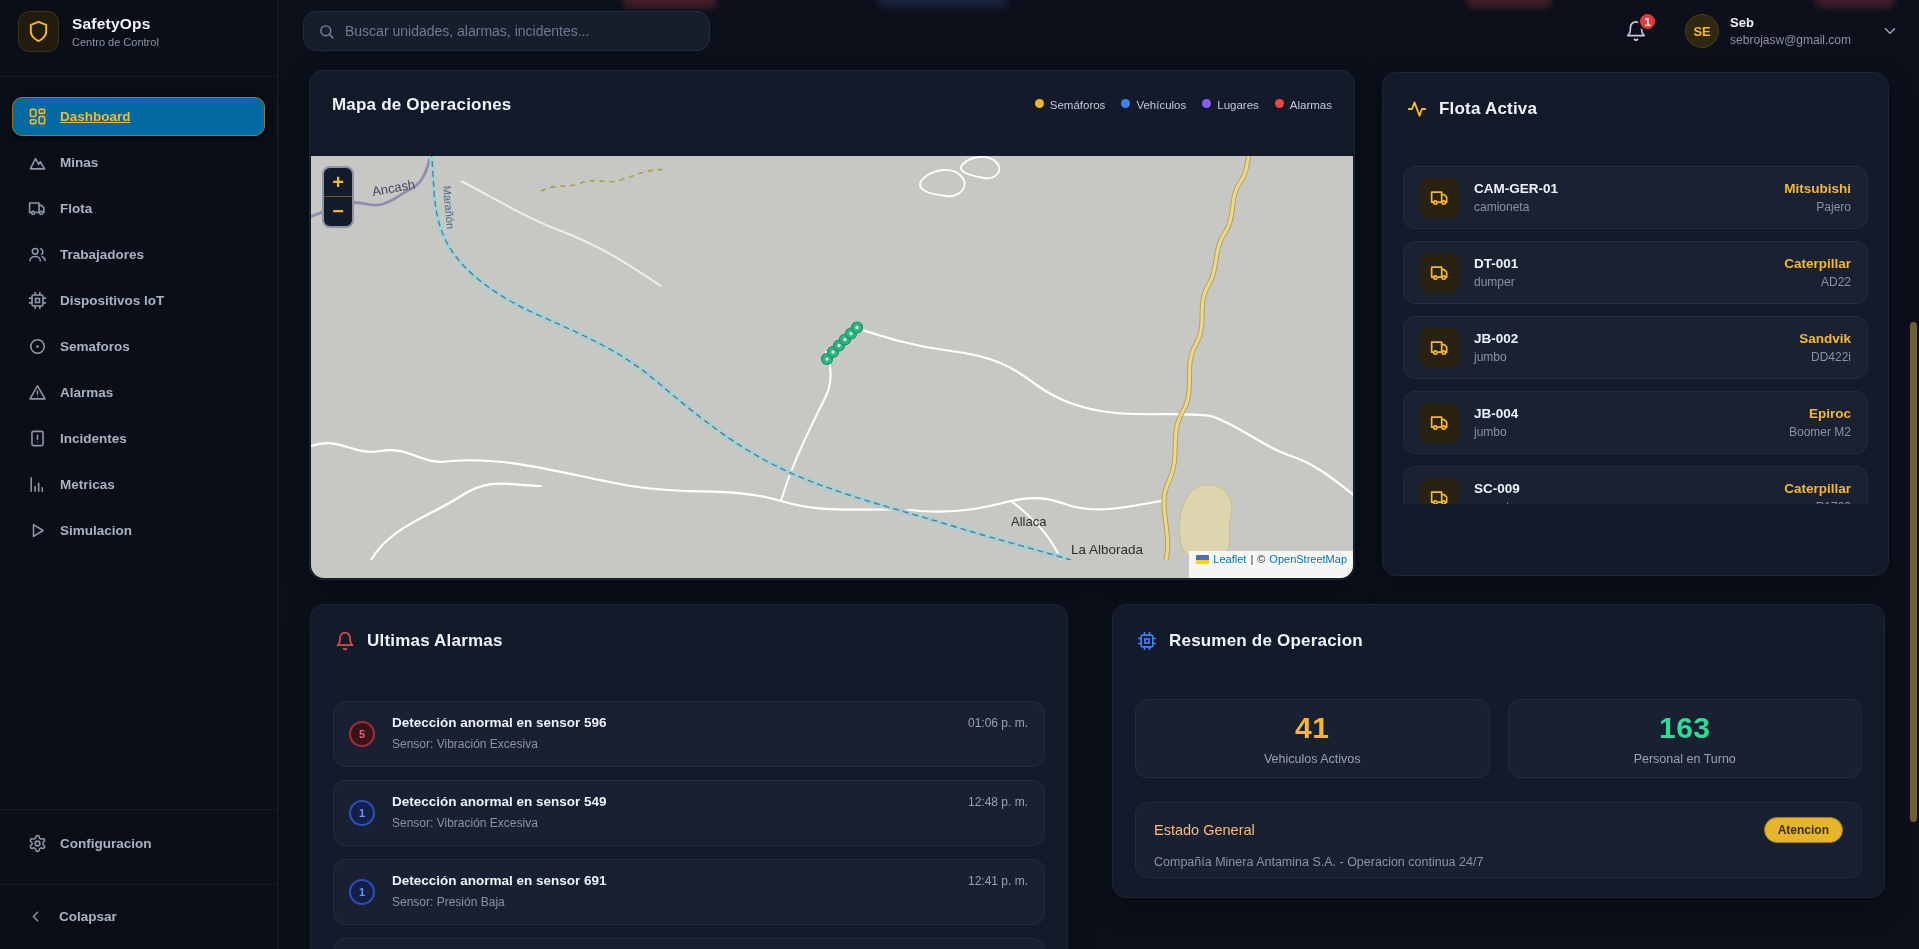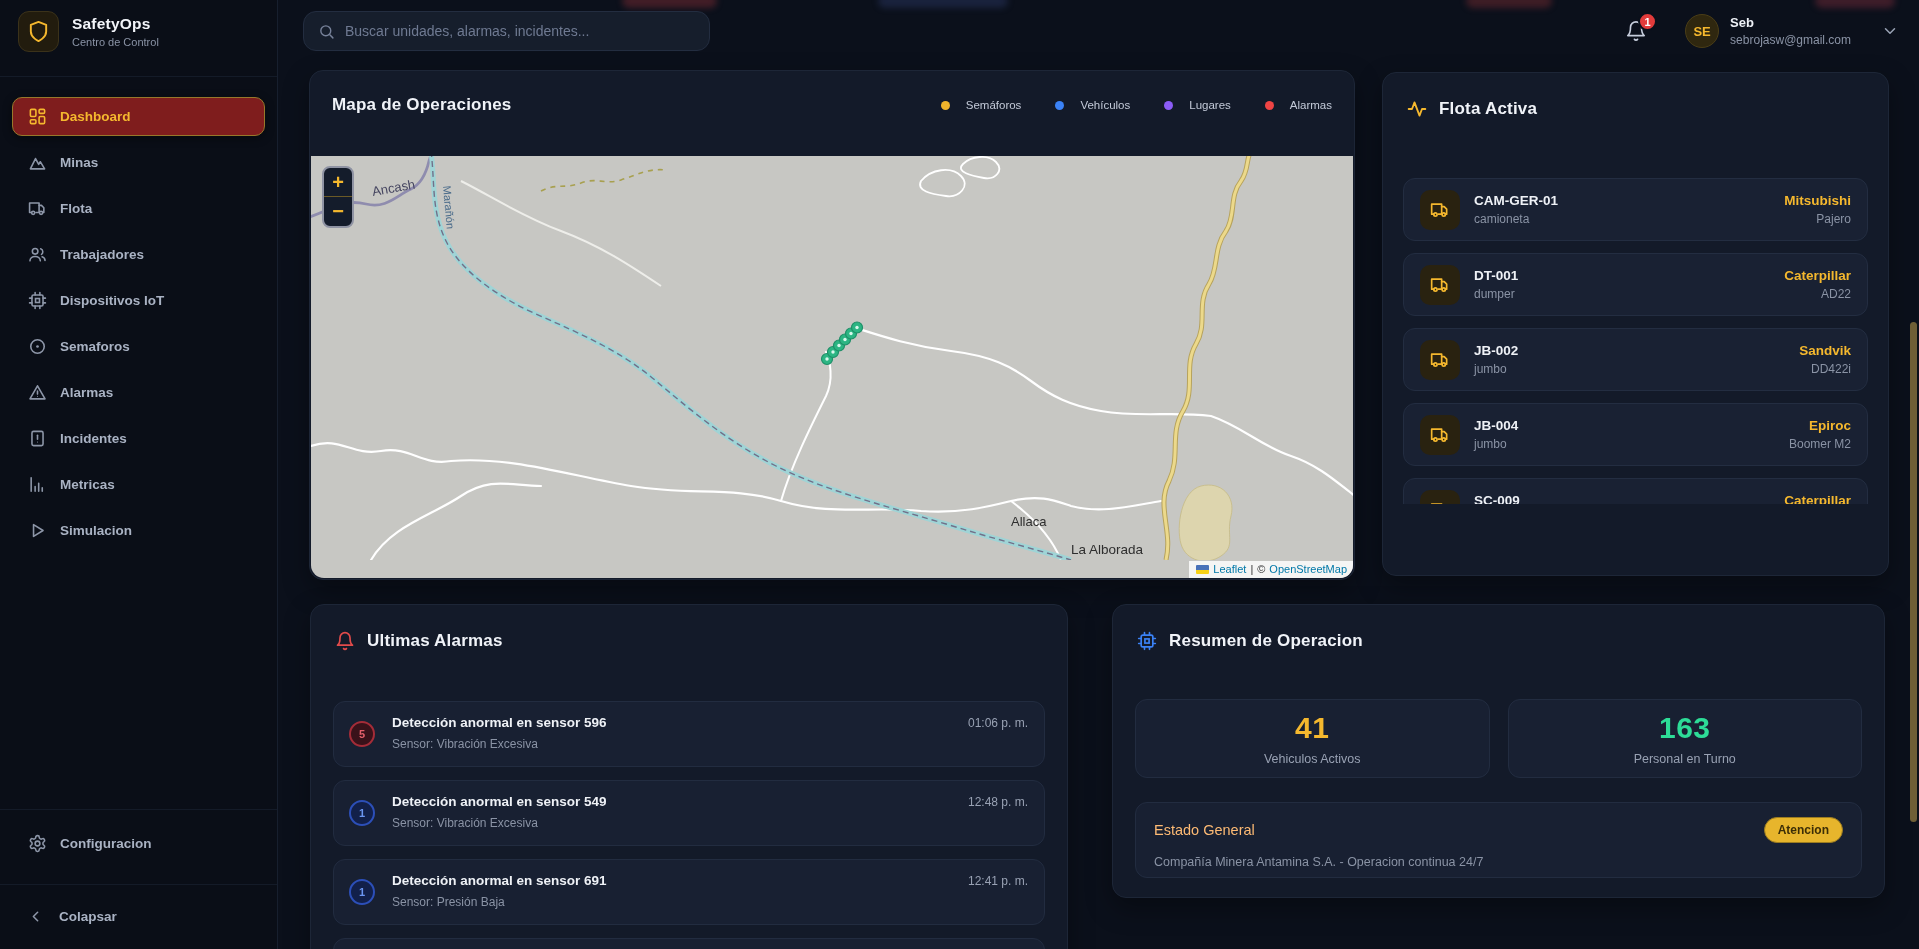--- a/index.html
+++ b/index.html
@@ -9,21 +9,21 @@
 
   
   .sidebar { position:absolute; left:0; top:0; bottom:0; width:278px; background:#0a0e17; border-right:1px solid #171f2e; display:flex; flex-direction:column; z-index:5; }
   .logo-row { display:flex; align-items:center; gap:13px; padding:11px 18px 24px; border-bottom:1px solid #141b28; }
   .logo-badge { width:41px; height:41px; border-radius:11px; background:#221c0e; border:1px solid #3a3category; border:1px solid #3b3category; border:1px solid #3b321a; display:flex; align-items:center; justify-content:center; color:#f5b82e; flex:0 0 auto; }
   .app-name { font-size:15.5px; font-weight:700; color:#f3f5fa; letter-spacing:.2px; }
   .app-sub { font-size:11px; color:#8a93a5; margin-top:3px; }
   .nav { padding:20px 12px 0; flex:1 1 auto; }
   .nav-item { height:39px; margin-bottom:7px; display:flex; align-items:center; gap:13px; padding:0 15px; border-radius:10px; color:#a9b2c3; font-size:13.5px; font-weight:600; border:1px solid transparent; cursor:pointer; }
   .nav-item .ic { width:19px; height:19px; color:#8d96a8; flex:0 0 auto; }
-  .nav-item.active { background:#7f1d1d; border-color:#97782b; color:#f5b82e; box-shadow:0 2px 10px rgba(0,0,0,.45); }
+  .nav-item.active { background:#0369a1; border-color:#97782b; color:#f5b82e; box-shadow:0 2px 10px rgba(0,0,0,.45);text-decoration:underline; }
   .nav-item.active .ic { color:#f5b82e; }
   .side-bottom { border-top:1px solid #141b28; padding:14px 12px 6px; }
   .side-collapse { border-top:1px solid #141b28; padding:12px 12px 14px; margin-top:8px; }
   .collapse-item { display:flex; align-items:center; gap:15px; padding:0 15px; height:38px; color:#aab3c4; font-size:13.5px; font-weight:600; cursor:pointer; border-radius:10px; }
   .collapse-item .ic { width:17px; height:17px; color:#8d96a8; }
 
   
   .topbar { position:absolute; left:278px; right:0; top:0; height:62px; z-index:4; }
   .search { position:absolute; left:25px; top:11px; width:407px; height:40px; background:#161e2c; border:1px solid #232d40; border-radius:13px; display:flex; align-items:center; gap:10px; padding:0 14px; }
   .search .ic { width:17px; height:17px; color:#77829a; flex:0 0 auto; }
@@ -42,36 +42,36 @@
   
   .card { position:absolute; background:#131a29; border:1px solid #1d2637; border-radius:14px; box-shadow:0 10px 26px rgba(0,0,0,.35); }
   .card-head { display:flex; align-items:center; gap:12px; padding:26px 24px 14px; }
   .card-title { font-size:17px; font-weight:700; color:#f0f3f8; letter-spacing:.2px; }
   .head-ic { width:20px; height:20px; flex:0 0 auto; }
 
   
   #map-card { left:309px; top:70px; width:1046px; height:510px; }
   .map-head { display:flex; align-items:center; justify-content:space-between; padding:24px 22px 0; }
   .legend { display:flex; align-items:center; gap:16px; }
-  .legend-item { display:flex; align-items:center; gap:16px; font-size:11.5px; color:#c3cad8;margin-left:18px; }
+  .legend-item { display:flex; gap:6px; font-size:11.5px; color:#c3cad8; }
   .dot { width:9px; height:9px; border-radius:50%; flex:0 0 auto; }
   .map-area { position:absolute; left:1px; right:1px; top:85px; bottom:1px; border-radius:0 0 13px 13px; overflow:hidden; background:#c7c7c3; }
   .map-area svg.basemap { position:absolute; inset:0; }
   .map-area text { font-family:"Liberation Sans", sans-serif; }
   .zoomctl { position:absolute; left:11px; top:10px; width:32px; border-radius:8px; overflow:hidden; border:2px solid #8f93a3; background:#141c2b; z-index:3; }
   .zbtn { width:100%; height:29px; display:flex; align-items:center; justify-content:center; color:#f5b82e; font-size:20px; font-weight:700; cursor:pointer; user-select:none; }
   .zbtn:first-child { border-bottom:1px solid #6b5a26; }
-  .attribution { position:absolute; right:0; bottom:0; background:rgba(255,255,255,.82); padding:2px 6px 3px 7px; font-size:11px; color:#333; display:flex; align-items:center; gap:4px; z-index:3; }
+  .attribution { position:absolute; right:0; bottom:0; background:rgba(255,255,255,.82); padding:2px 6px 13px 7px; font-size:11px; color:#333; display:flex; align-items:center; gap:4px; z-index:3; }
   .flag { width:13px; height:9px; display:inline-block; background:linear-gradient(#4871b8 50%, #f7d117 50%); border-radius:1px; }
   .attribution a { color:#0078a8; text-decoration:none; cursor:pointer; }
 
   
   #fleet-card { left:1382px; top:72px; width:507px; height:504px; }
   .fleet-list { position:absolute; left:20px; right:20px; top:93px; height:338px; overflow:hidden; }
-  .vrow { height:63px; margin-bottom:12px; background:#192133; border:1px solid #232d41; border-radius:12px; display:flex; align-items:center; padding:0 16px; gap:14px; cursor:pointer;margin-top:12px; }
+  .vrow { height:63px; margin-bottom:12px; background:#192133; border:1px solid #232d41; border-radius:12px; display:flex; align-items:center; padding:0 16px; gap:14px; cursor:pointer; }
   .vicon { width:40px; height:40px; border-radius:10px; background:#292210; color:#f5b82e; display:flex; align-items:center; justify-content:center; flex:0 0 auto; }
   .vicon .ic { width:20px; height:20px; }
   .vid { font-size:13.5px; font-weight:700; color:#eef1f6; }
   .vtype { font-size:12px; color:#8a93a5; margin-top:4px; }
   .vright { margin-left:auto; text-align:right; }
   .vbrand { font-size:13.5px; font-weight:700; color:#f5b82e; }
   .vmodel { font-size:12px; color:#8a93a5; margin-top:4px; }
 
   
   #alarms-card { left:310px; top:604px; width:758px; height:400px; }

